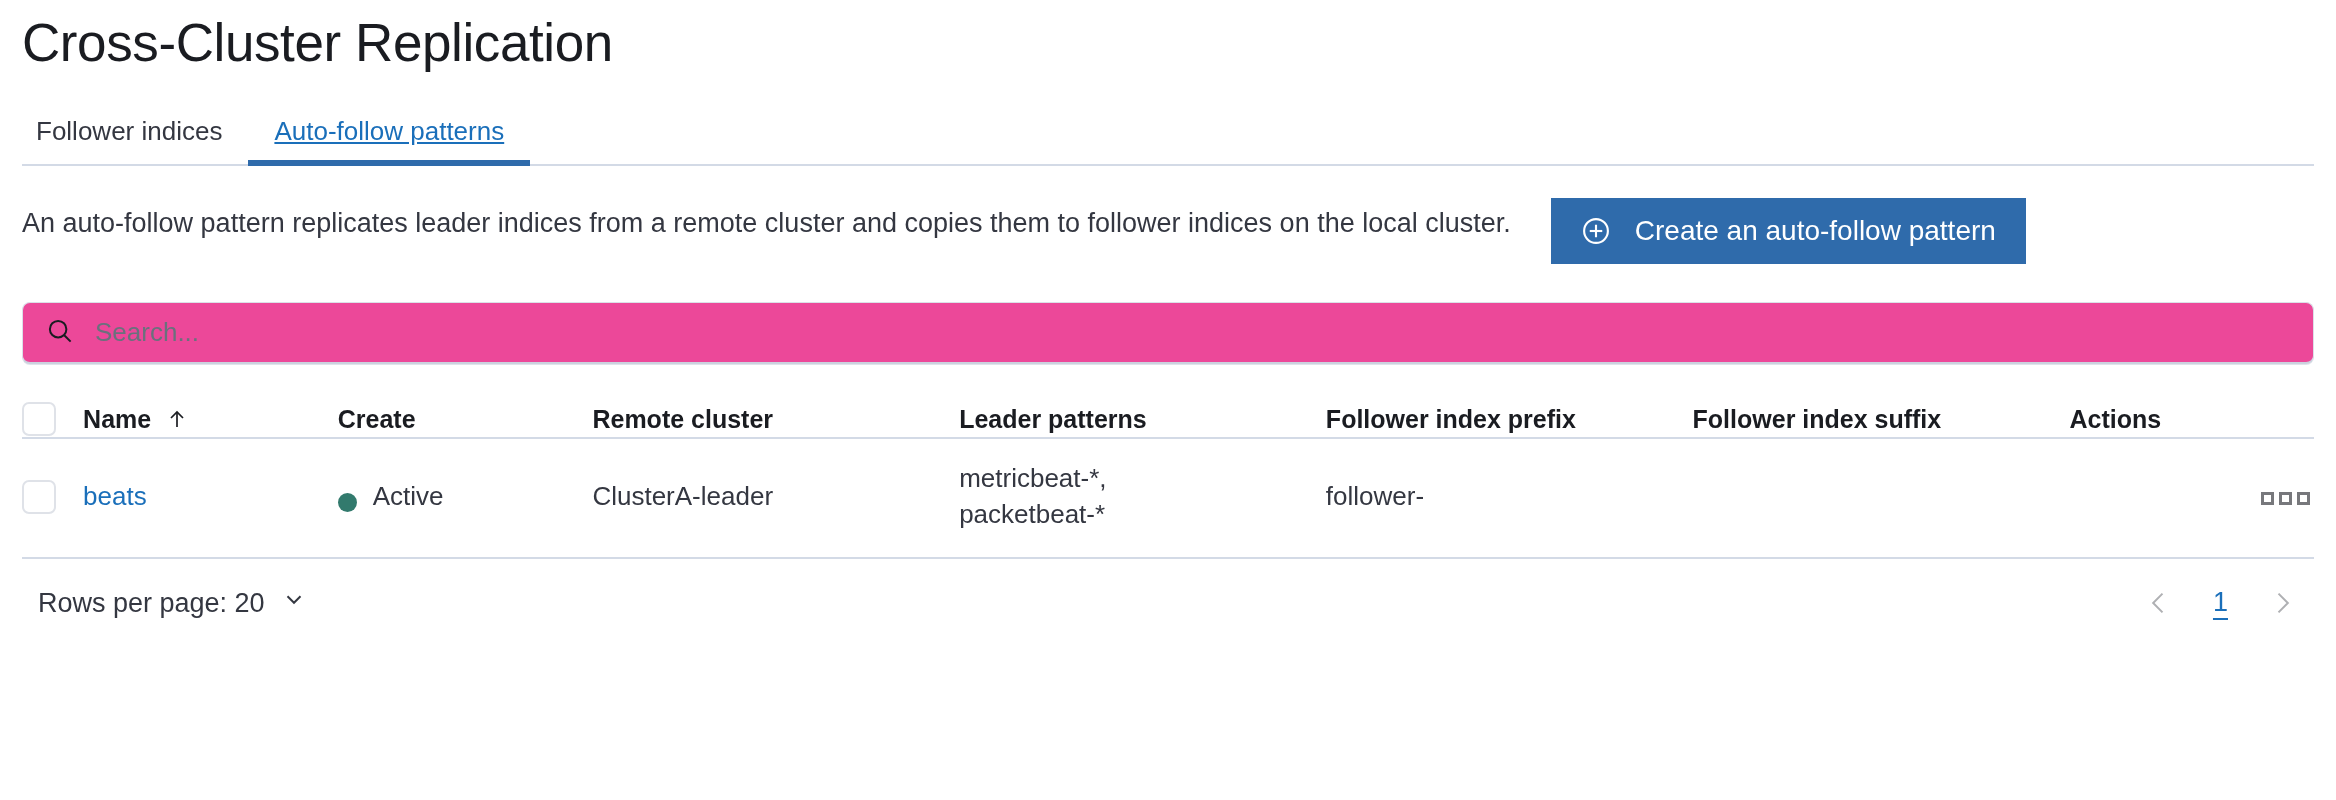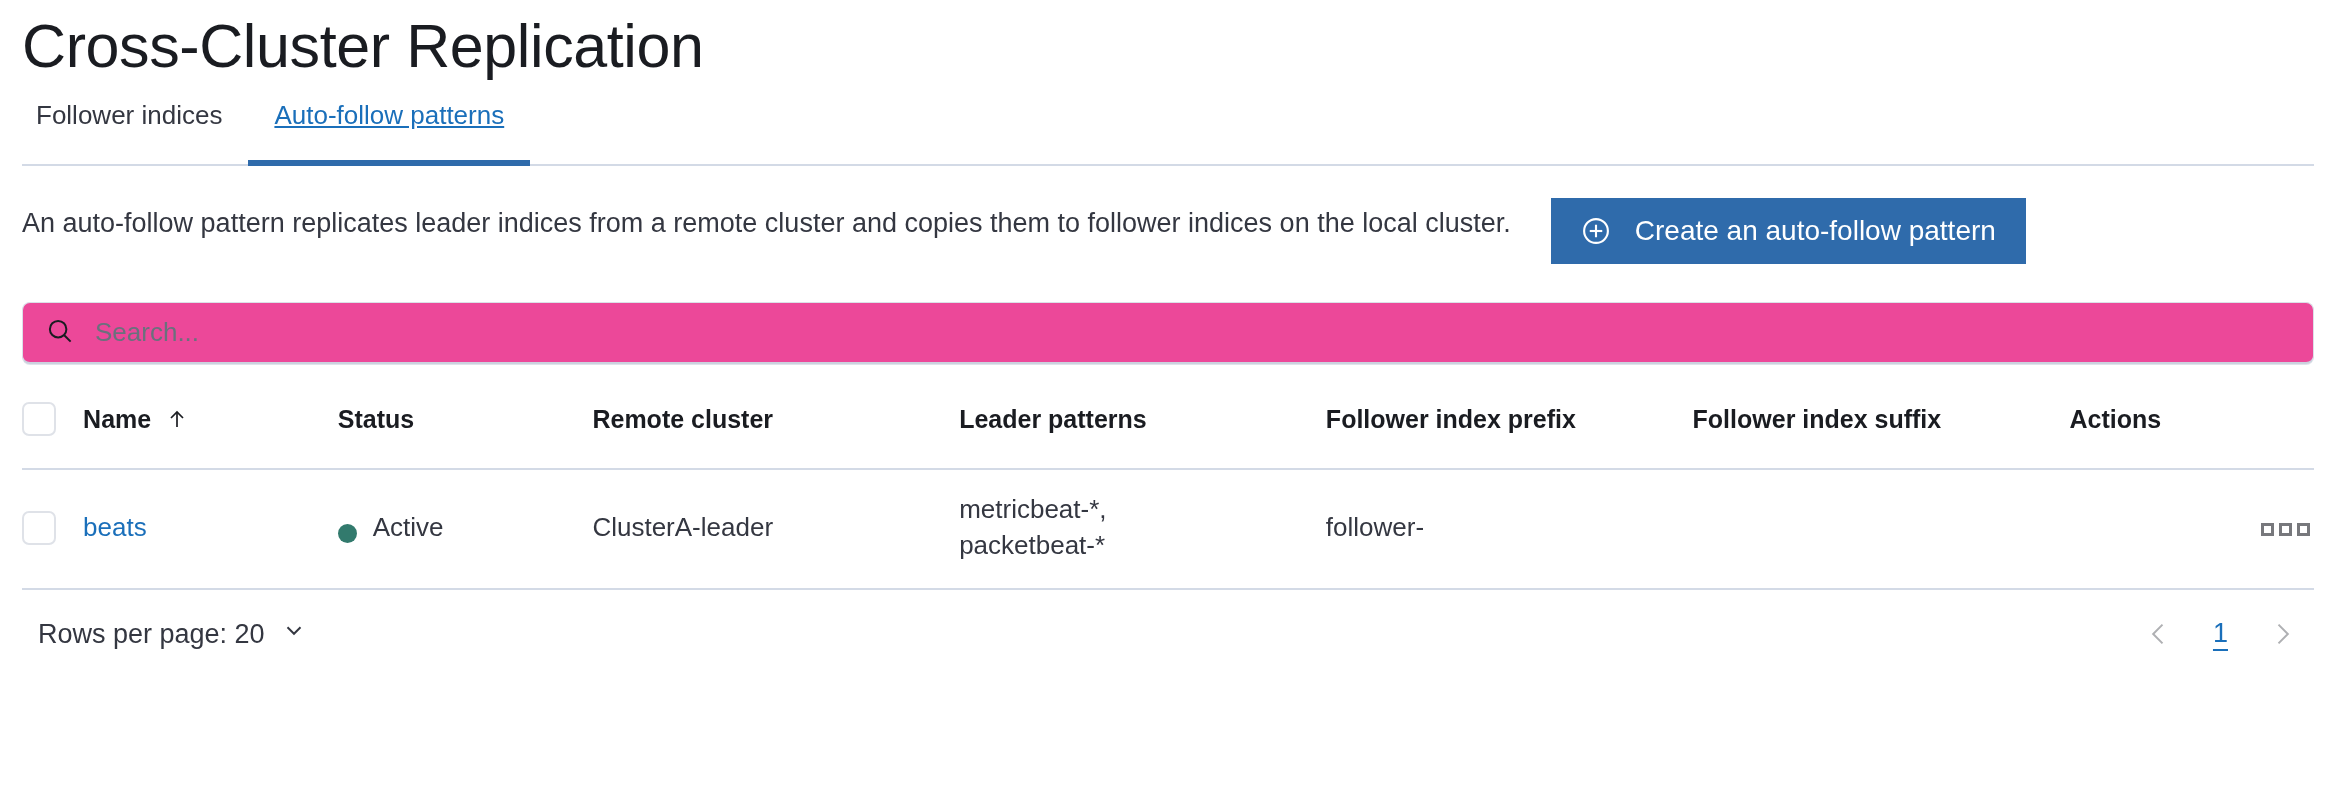--- a/index.html
+++ b/index.html
@@ -8,21 +8,21 @@
     width: 2336px; height: 800px;
     background: #ffffff;
     font-family: "Liberation Sans", sans-serif;
     -webkit-font-smoothing: antialiased;
   }
 
   .page { position: relative; width: 2336px; height: 800px; padding: 0 22px; }
 
   
   .page-title {
-    font-size: 61px;
+    font-size: 53px;
     line-height: 1;
     font-weight: 400;
     color: #1a1c21;
     letter-spacing: -0.4px;
     margin: 0;
     padding-top: 16px;
     height: 78px;
   }
 
   
@@ -30,21 +30,21 @@
     display: flex;
     align-items: flex-end;
     gap: 0;
     border-bottom: 2px solid #d3dae6;
     height: 74px;
     margin-top: 14px;
   }
   .tab {
     font-size: 26px;
     color: #343741;
-    padding: 0 26px 36px 26px;
+    padding: 0 26px 20px 26px;
     cursor: pointer;
     position: relative;
     background: none;
     border: none;
     font-family: inherit;
     line-height: 1;
   }
   .tab:first-child { padding-left: 14px; }
   .tab.active { color: #1a6fba; text-decoration: underline; }
   .tab.active::after {
@@ -120,21 +120,21 @@
     width: 100%;
     border-collapse: collapse;
     margin-top: 24px;
     table-layout: fixed;
   }
   table.afp-table th {
     text-align: left;
     font-size: 25px;
     font-weight: bold;
     color: #1a1c21;
-    padding: 14px 0 32px 0;
+    padding: 14px 0 1px 0;
     border-bottom: 2px solid #d3dae6;
     vertical-align: middle;
   }
   table.afp-table td {
     font-size: 26px;
     color: #343741;
     padding: 22px 0 24px 0;
     border-bottom: 2px solid #d3dae6;
     vertical-align: middle;
   }
@@ -250,21 +250,21 @@
           <span class="th-name-wrap">
             <span>Name</span>
             <span class="sort-arrow">
               <svg width="24" height="24" viewBox="0 0 24 24" fill="none" stroke="#1a1c21" stroke-width="1.7">
                 <line x1="12" y1="20" x2="12" y2="5"></line>
                 <polyline points="6,11 12,5 18,11"></polyline>
               </svg>
             </span>
           </span>
         </th>
-        <th class="col-status">Status</th>
+        <th class="col-status">Create</th>
         <th class="col-remote">Remote cluster</th>
         <th class="col-leader">Leader patterns</th>
         <th class="col-prefix">Follower index prefix</th>
         <th class="col-suffix">Follower index suffix</th>
         <th class="col-actions">Actions</th>
       </tr>
     </thead>
     <tbody>
       <tr>
         <td class="col-check">

